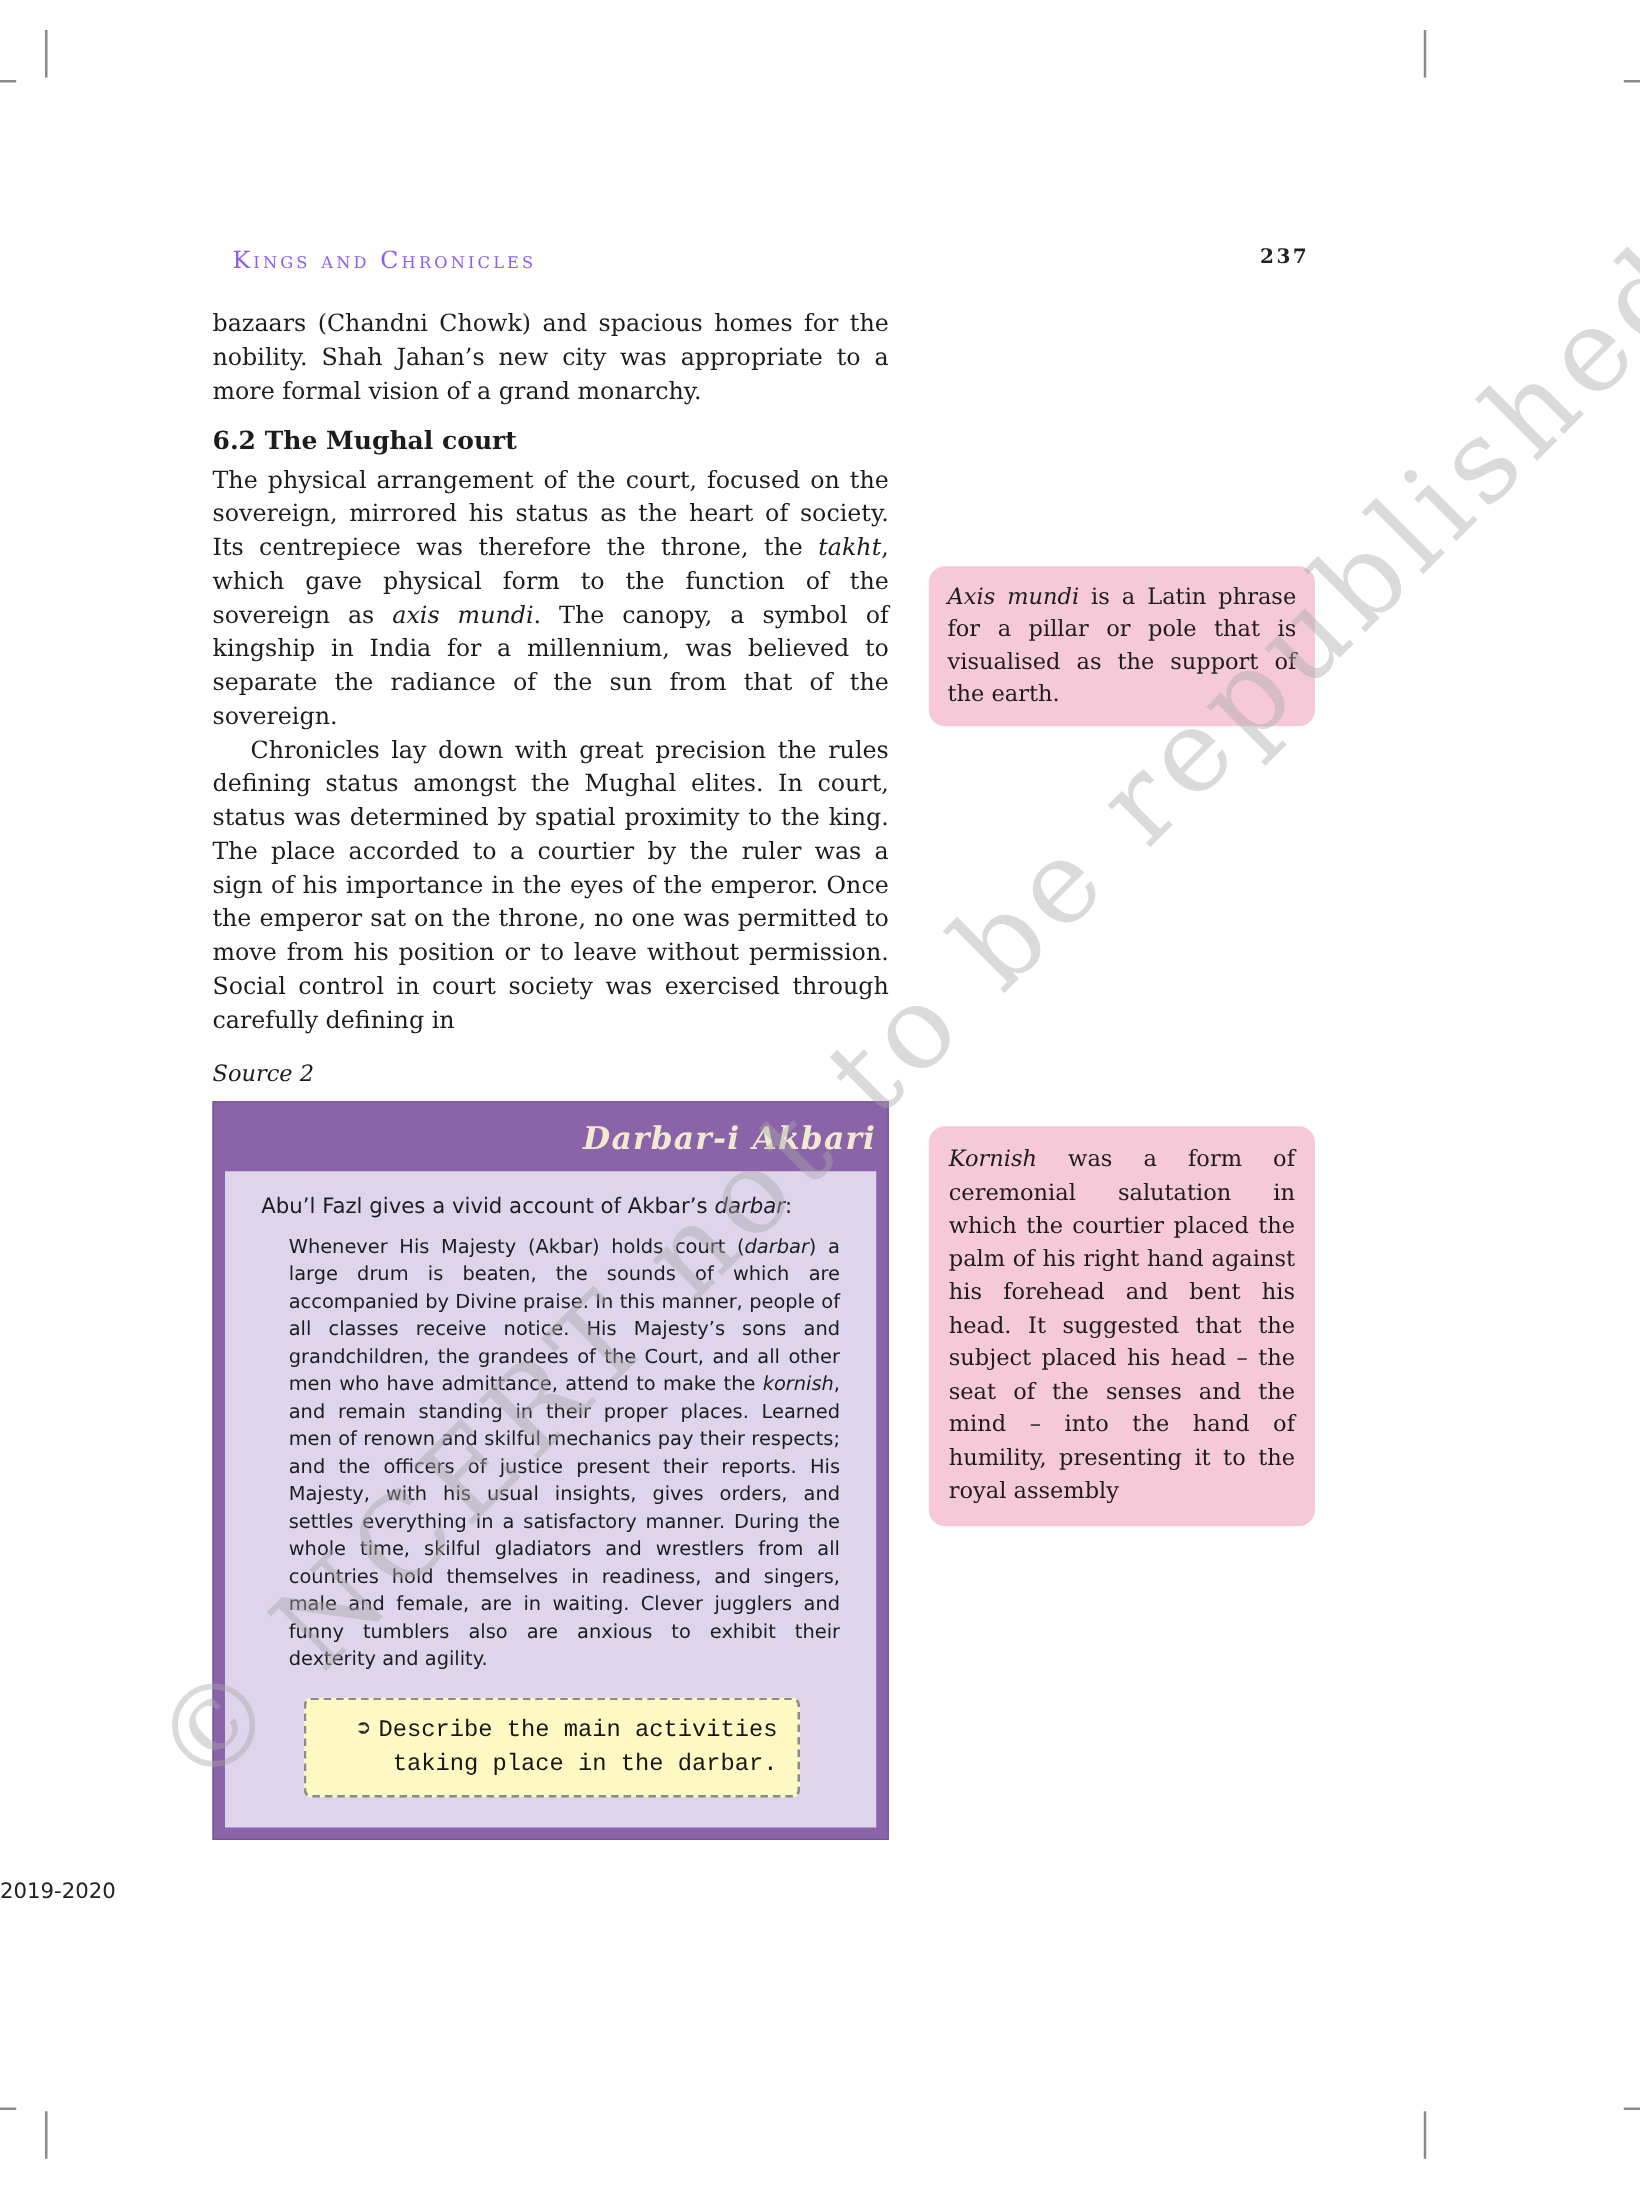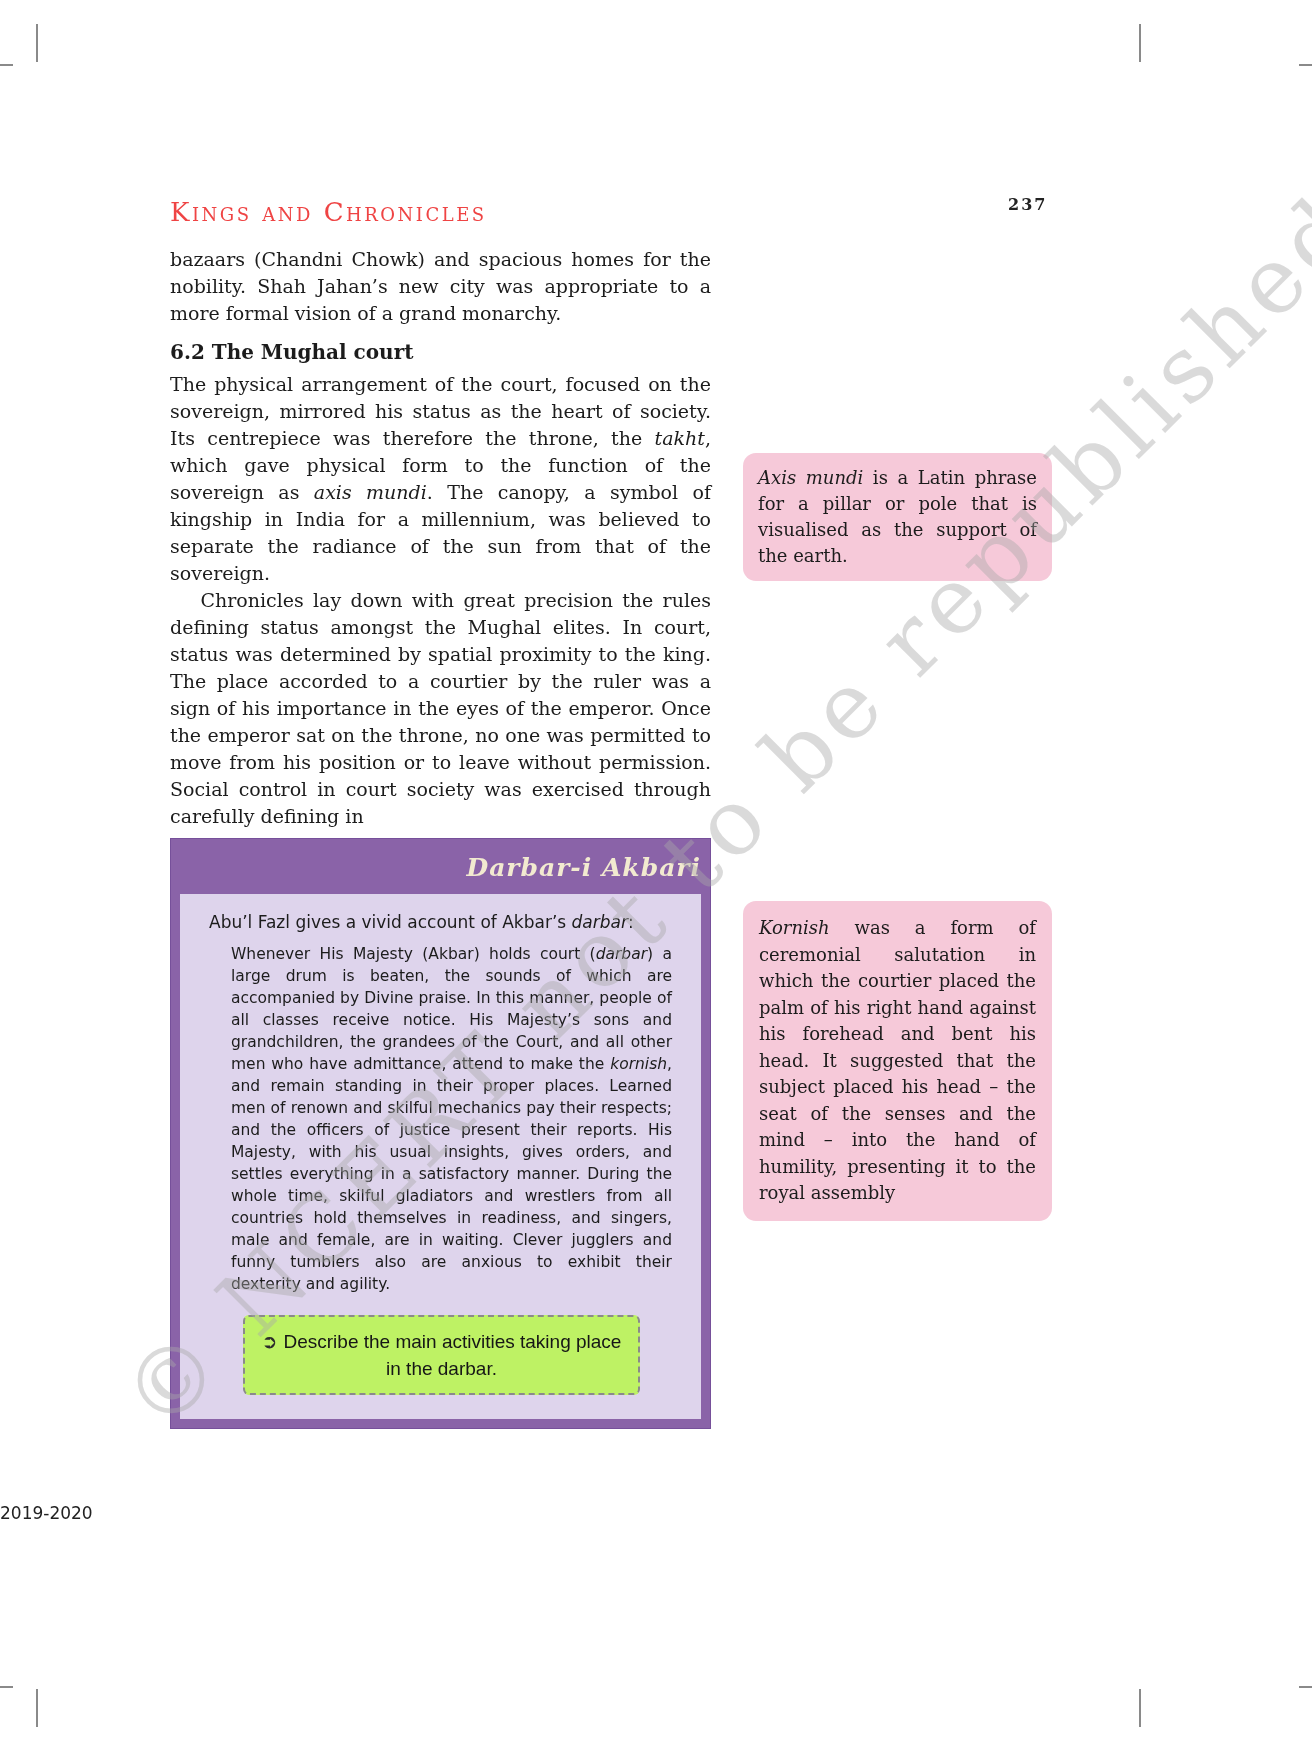--- a/index.html
+++ b/index.html
@@ -7,22 +7,22 @@
   .page {
     position:relative; width:1312px; height:1753px;
     background:#ffffff; overflow:hidden;
     font-family:"DejaVu Serif", serif; color:#1c1c1c;
   }
   
   .crop-v { position:absolute; width:1.5px; height:38px; background:#8a8a8a; }
   .crop-h { position:absolute; height:1.5px; width:13px; background:#8a8a8a; }
   
   .running-title {
-    position:absolute; left:170px; top:197px;
-    font-variant:small-caps; font-size:26px; letter-spacing:2.5px; color:#ef4444;
+    position:absolute; left:186px; top:197px;
+    font-variant:small-caps; font-size:19px; letter-spacing:2.5px; color:#8b5cf6;
   }
   .page-number {
     position:absolute; left:1008px; top:195px;
     font-size:16px; font-weight:bold; letter-spacing:2px; color:#222;
   }
   
   .watermark {
     position:absolute; left:-80px; top:830px; width:1500px;
     text-align:center; transform:rotate(-45deg);
     font-size:92px; letter-spacing:7px; white-space:nowrap;
@@ -51,25 +51,25 @@
   }
   .source-body {
     background:#ded4ec; padding:16px 29px 18px;
     font-family:"DejaVu Sans", sans-serif;
   }
   .source-intro { font-size:17px; line-height:24px; text-align:left; margin-bottom:9px; }
   .source-quote {
     margin-left:22px; font-size:15.5px; line-height:22px; text-align:justify;
   }
   .question-box {
-    margin:20px 32px 6px 34px; background:#bef264;
+    margin:20px 32px 6px 34px; background:#fef9c3;
     border:2px dashed #8a8a8a; border-radius:6px;
     padding:11px 16px;
-    font-family:Liberation Sans, sans-serif; font-size:19px; line-height:27px;
-    text-align:center; color:#161616;
+    font-family:Liberation Mono, monospace; font-size:19px; line-height:27px;
+    text-align:right; color:#161616;
   }
   .arrow-icon { color:#2b2b2b; font-style:normal; margin-right:6px; font-size:19px; }
   
   .note {
     position:absolute; left:743px; width:309px;
     background:#f6c9d9; border-radius:13px;
     font-size:18px; line-height:26px; text-align:justify;
     padding:12px 15px; z-index:1;
   }
   .note-axis { top:453px; }
@@ -101,20 +101,21 @@
 
   <div class="left-col">
     <p class="para1">bazaars (Chandni Chowk) and spacious homes for the nobility. Shah Jahan’s new city was appropriate to a more formal vision of a grand monarchy.</p>
 
     <h2 class="section-heading">6.2 The Mughal court</h2>
 
     <p><span>The physical arrangement of the court, focused on the sovereign, mirrored his status as the heart of society. Its centrepiece was therefore the throne, the </span><span class="it">takht</span><span>, which gave physical form to the function of the sovereign as </span><span class="it">axis mundi</span><span>. The canopy, a symbol of kingship in India for a millennium, was believed to separate the radiance of the sun from that of the sovereign.</span></p>
 
     <p class="para-indent">Chronicles lay down with great precision the rules defining status amongst the Mughal elites. In court, status was determined by spatial proximity to the king. The place accorded to a courtier by the ruler was a sign of his importance in the eyes of the emperor. Once the emperor sat on the throne, no one was permitted to move from his position or to leave without permission. Social control in court society was exercised through carefully defining in</p>
 
+    <div class="source-label">Source 2</div>
 
     <div class="source-box">
       <div class="source-header">Darbar-i Akbari</div>
       <div class="source-body">
         <p class="source-intro"><span>Abu’l Fazl gives a vivid account of Akbar’s </span><span class="it">darbar</span><span>:</span></p>
 
         <p class="source-quote"><span>Whenever His Majesty (Akbar) holds court (</span><span class="it">darbar</span><span>) a large drum is beaten, the sounds of which are accompanied by Divine praise. In this manner, people of all classes receive notice. His Majesty’s sons and grandchildren, the grandees of the Court, and all other men who have admittance, attend to make the </span><span class="it">kornish</span><span>, and remain standing in their proper places. Learned men of renown and skilful mechanics pay their respects; and the officers of justice present their reports. His Majesty, with his usual insights, gives orders, and settles everything in a satisfactory manner. During the whole time, skilful gladiators and wrestlers from all countries hold themselves in readiness, and singers, male and female, are in waiting. Clever jugglers and funny tumblers also are anxious to exhibit their dexterity and agility.</span></p>
 
         <div class="question-box">
           <span class="arrow-icon">➲</span><span>Describe the main activities taking place in the darbar.</span>

